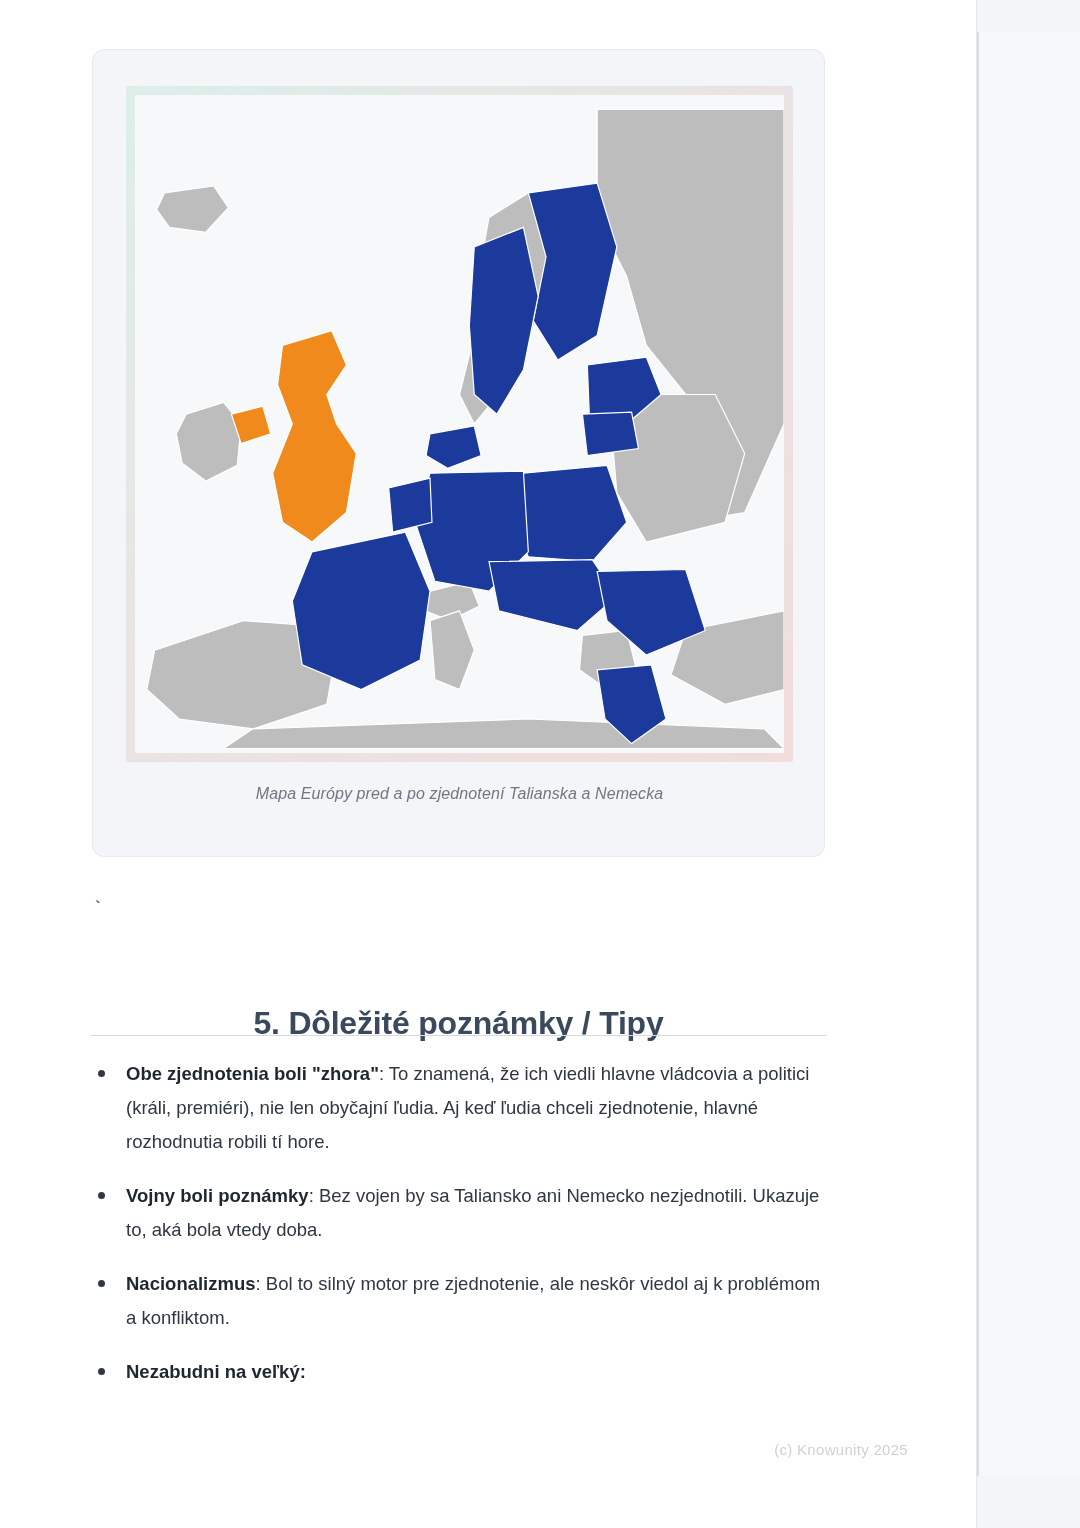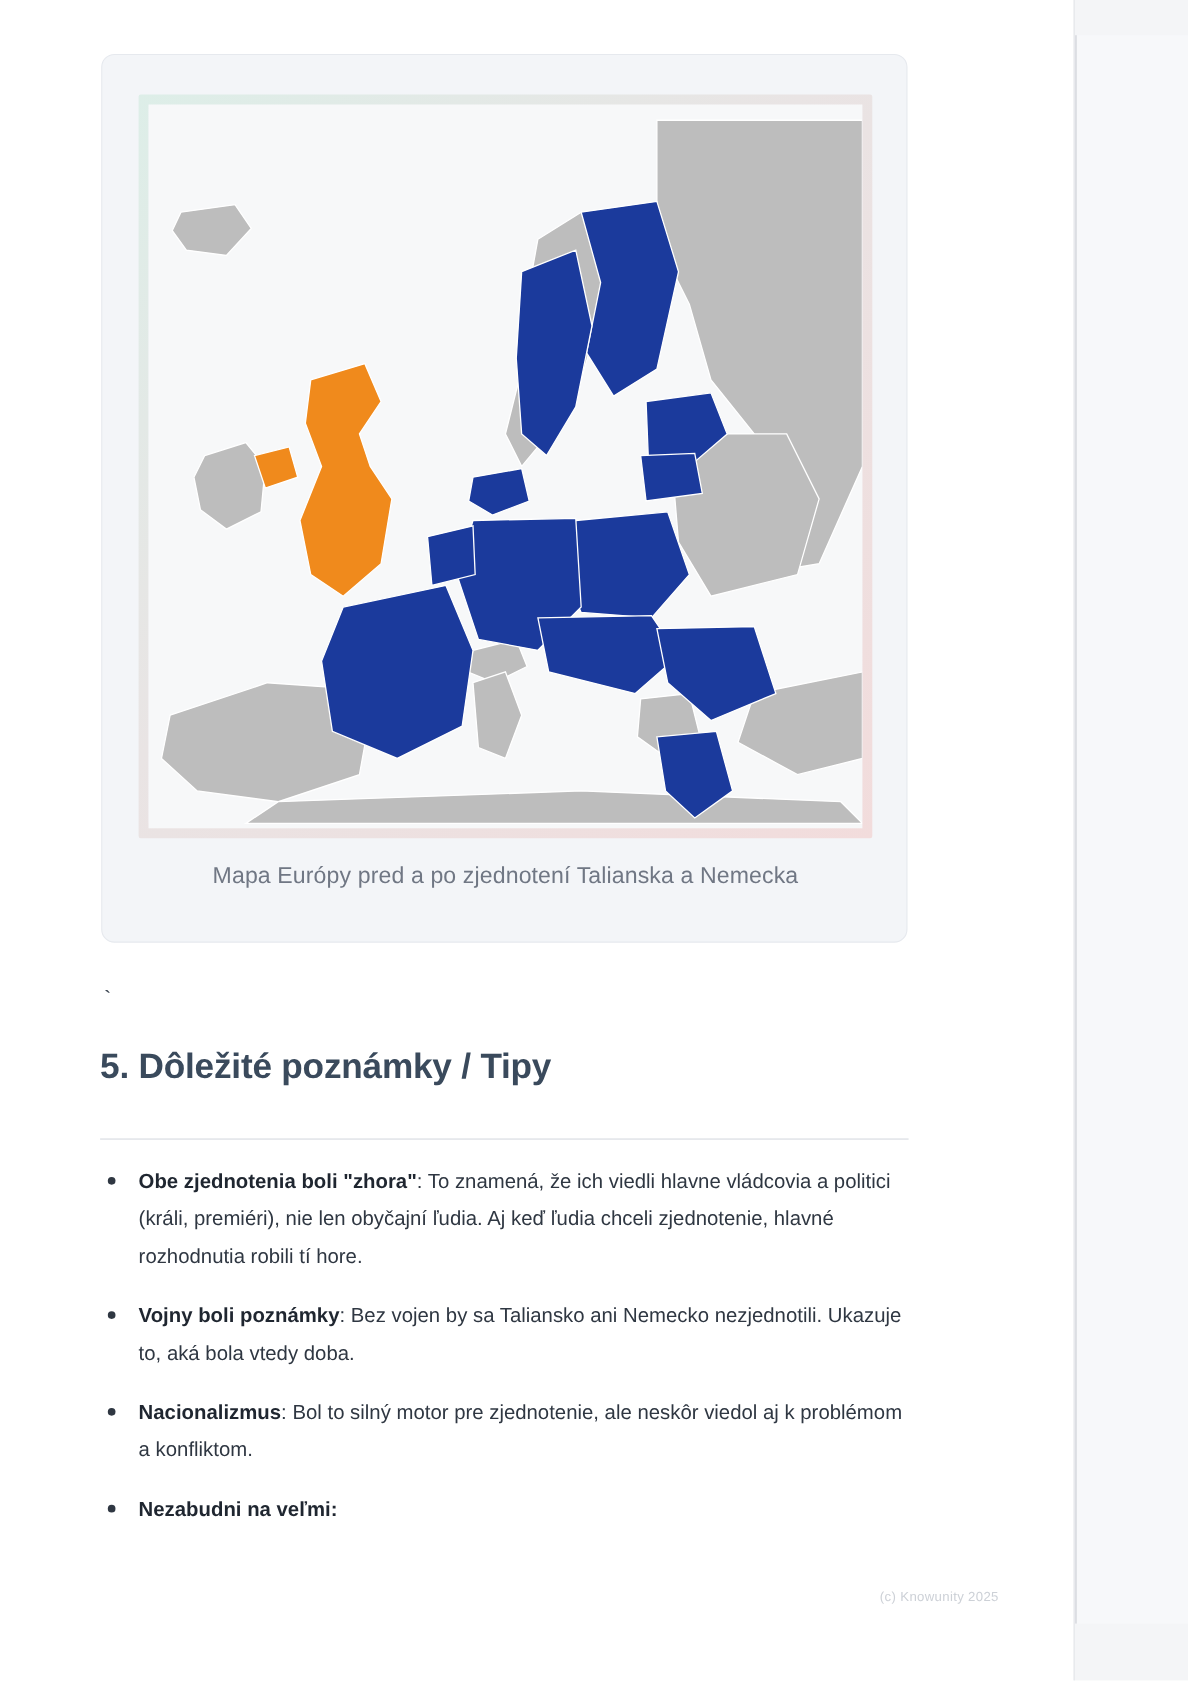--- a/index.html
+++ b/index.html
@@ -77,45 +77,47 @@
     overflow: hidden;
   }
   .map-box svg { display: block; width: 100%; height: 100%; }
 
   .figure-caption {
     position: absolute;
     left: 0;
     top: 735px;
     width: 733px;
     text-align: center;
-    font-size: 21px;
+    font-size: 16px;
+    font-style: italic;
     color: #707784;
     letter-spacing: .1px;
   }
 
   
   .stray-mark {
     position: absolute;
     left: 92px;
     top: 898px;
     font-size: 19px;
     color: #3e4854;
     font-family: "Liberation Mono", monospace;
   }
 
   
   .section-heading {
     position: absolute;
     left: 91px;
-    top: 924px;
+    top: 978px;
     width: 735px;
     font-size: 32px;
     font-weight: bold;
     color: #3a4a5c;
     letter-spacing: -.2px;
+    text-align: center;
   }
   .heading-rule {
     position: absolute;
     left: 91px;
     top: 1035px;
     width: 735px;
     height: 1px;
     background: #d6dae0;
   }
 
@@ -145,21 +147,21 @@
     height: 7px;
     background: #2f3742;
     border-radius: 50%;
   }
   .tip-item b { font-weight: bold; color: #1f2630; }
 
   .watermark {
     position: absolute;
     right: 68px;
     bottom: 70px;
-    font-size: 12px;
+    font-size: 15px;
     color: #cdd1d7;
     letter-spacing: .3px;
   }
 </style>
 </head>
 <body>
 
 <div class="page">
 
   <div class="right-rail">
@@ -243,19 +245,19 @@
       <li class="tip-item">
         <span class="dot"></span>
         <b>Vojny boli poznámky</b><span>: Bez vojen by sa Taliansko ani Nemecko nezjednotili. Ukazuje to, aká bola vtedy doba.</span>
       </li>
       <li class="tip-item">
         <span class="dot"></span>
         <b>Nacionalizmus</b><span>: Bol to silný motor pre zjednotenie, ale neskôr viedol aj k problémom a konfliktom.</span>
       </li>
       <li class="tip-item">
         <span class="dot"></span>
-        <b>Nezabudni na veľmi:</b><span></span>
+        <b>Nezabudni na veľký:</b><span></span>
       </li>
     </ul>
 
     <div class="watermark">(c) Knowunity 2025</div>
   </div>
 </div>
 
 </body></html>

